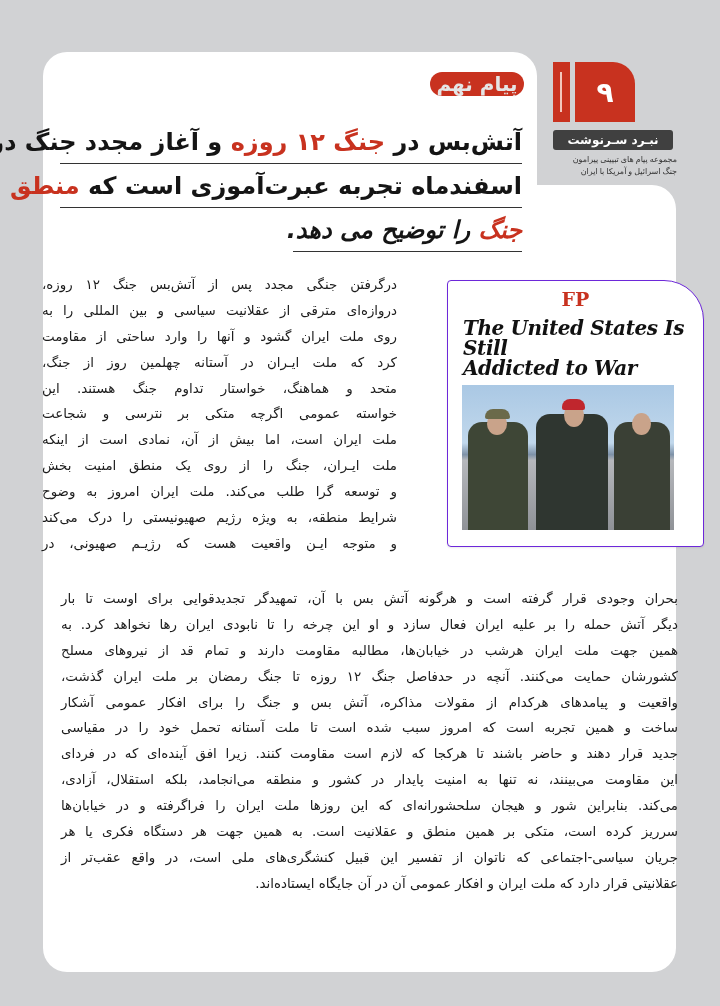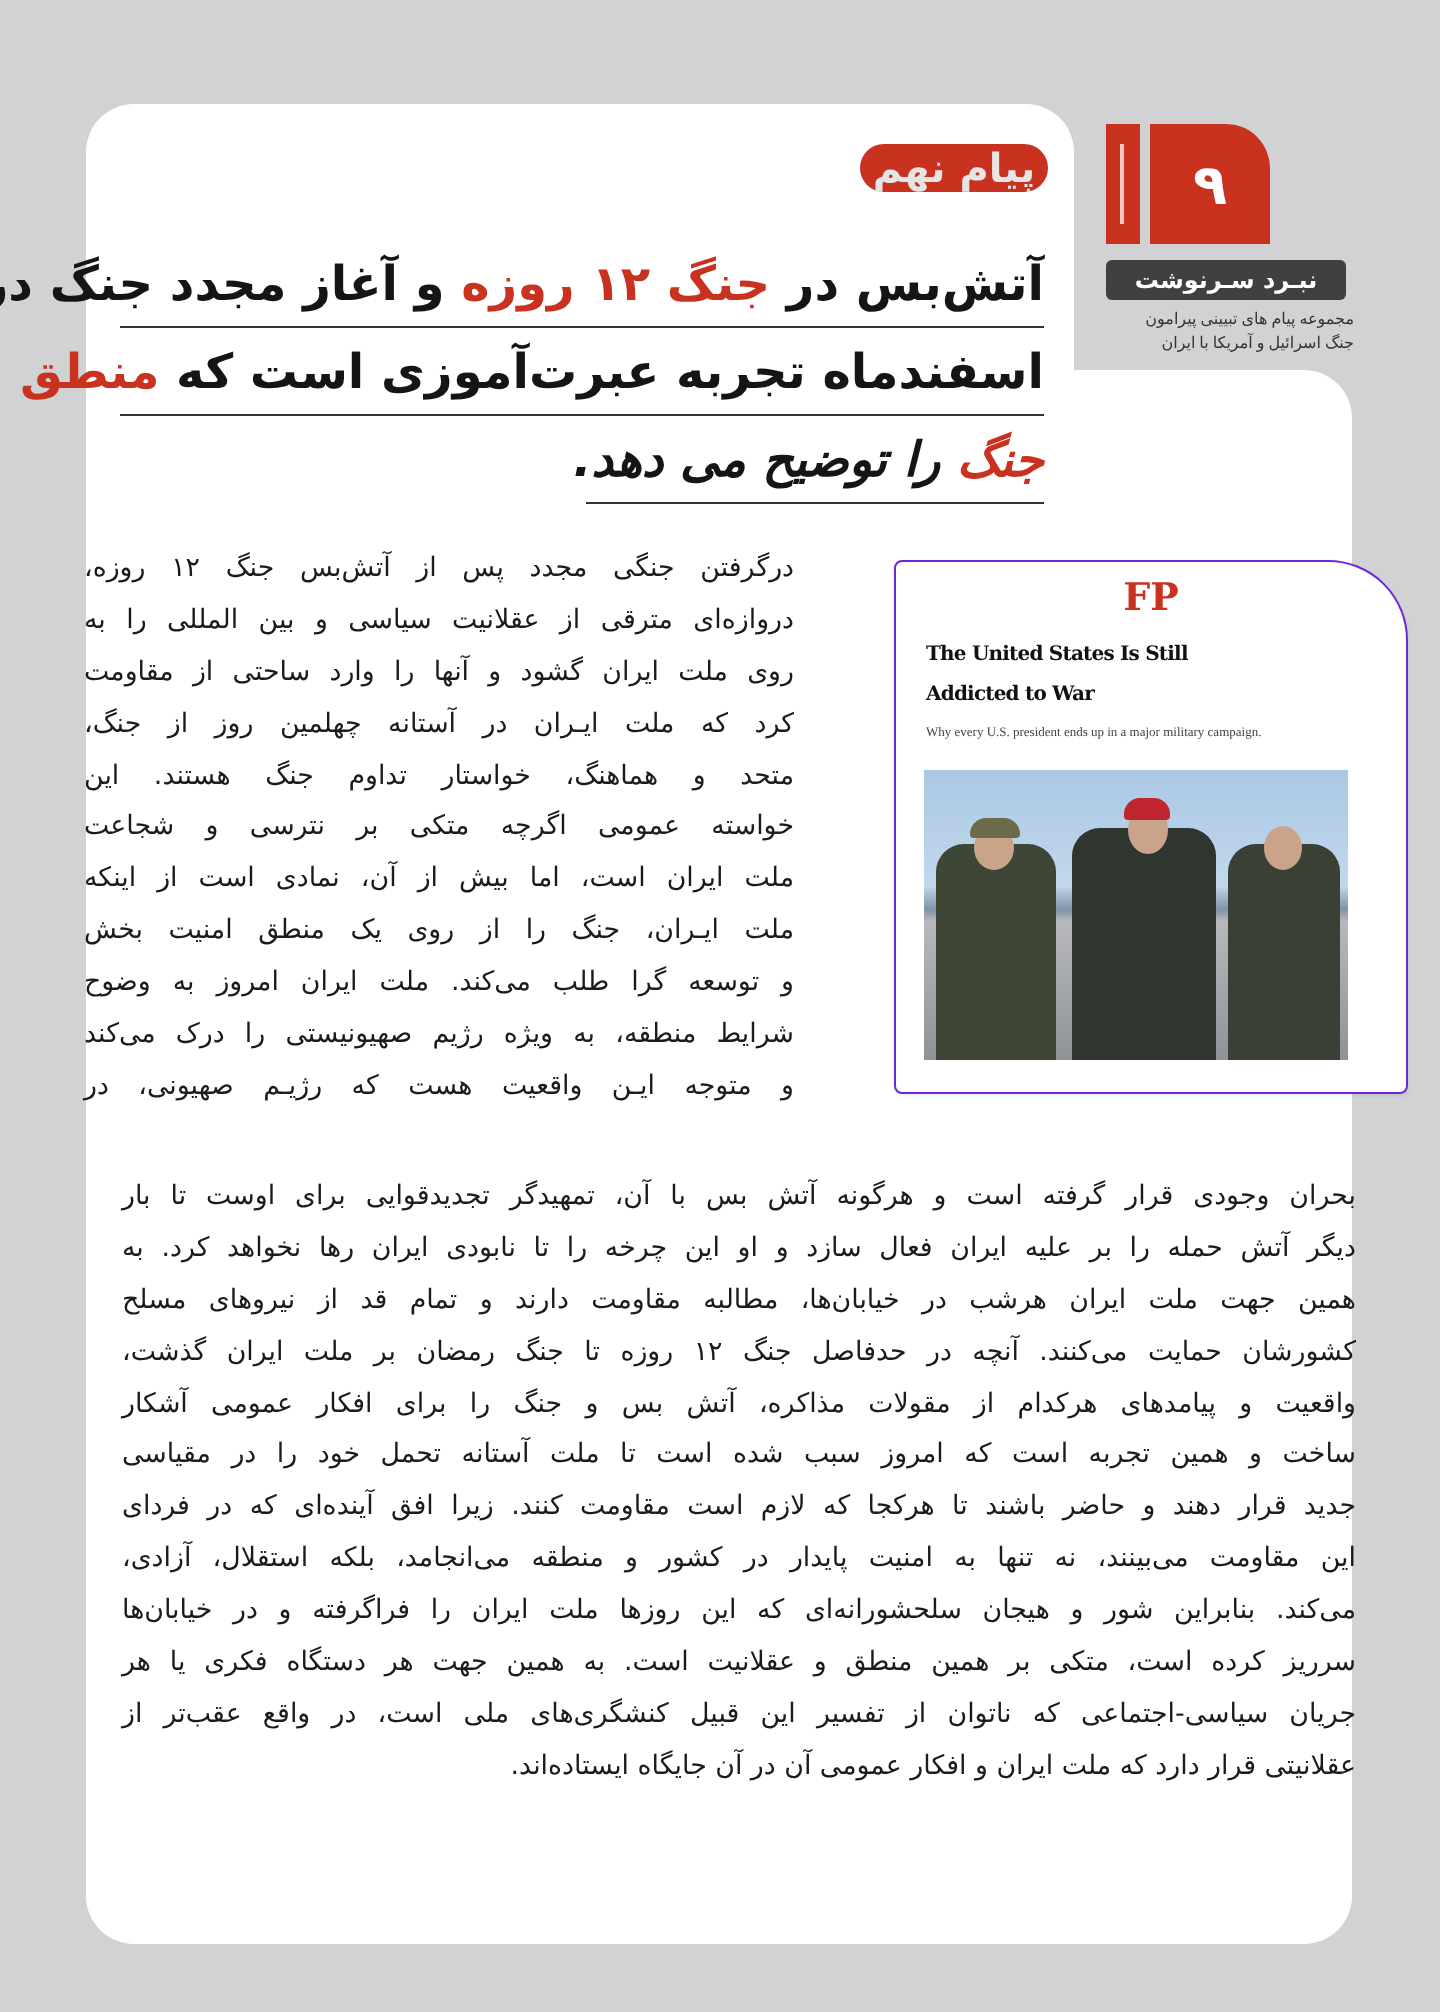--- a/index.html
+++ b/index.html
@@ -53,21 +53,21 @@
   .hl-line { position:absolute; right:0; height:40px; line-height:40px; white-space:nowrap; }
   .hl-rule { position:absolute; height:1px; background:#333; }
   .red { color:#c8321f; }
 
   
   .fp {
     position:absolute; left:404px; top:280px; width:255px; height:265px; background:#fff;
     border:1px solid #6d28d9; border-radius:4px 40px 4px 4px; box-shadow:0 1px 2px rgba(0,0,0,0.08);margin-left:43px;
   }
   .fp-logo { text-align:center; font-family:"DejaVu Serif", serif; color:#c8321f; font-size:19px; font-weight:bold; margin-top:7px; }
-  .fp-title { font-family:"DejaVu Serif", serif; font-weight:bold; font-size:10px; line-height:20px; color:#111; margin:8px 0 0 15px; letter-spacing:-0.4px; }
+  .fp-title { font-family:"DejaVu Serif", serif; font-weight:bold; font-size:20px; line-height:20px; color:#111; margin:8px 0 0 15px; letter-spacing:-0.4px;font-style:italic; }
   .fp-sub { font-family:Liberation Serif, serif; font-size:6.5px; color:#444; margin:5px 0 0 15px; white-space:nowrap; }
   .fp-photo {
     position:absolute; left:14px; top:104px; width:212px; height:145px; overflow:hidden;
     background:linear-gradient(#aac8e4 0%, #c1d8ec 40%, #7e92a8 48%, #b6b8bc 52%, #8f9297 100%);
   }
   .person { position:absolute; bottom:0; background:#3b4236; border-radius:14px 14px 0 0; }
   .head { position:absolute; border-radius:50%; background:#c9a38a; }
   .cap { position:absolute; border-radius:8px 8px 2px 2px; }
 
   

